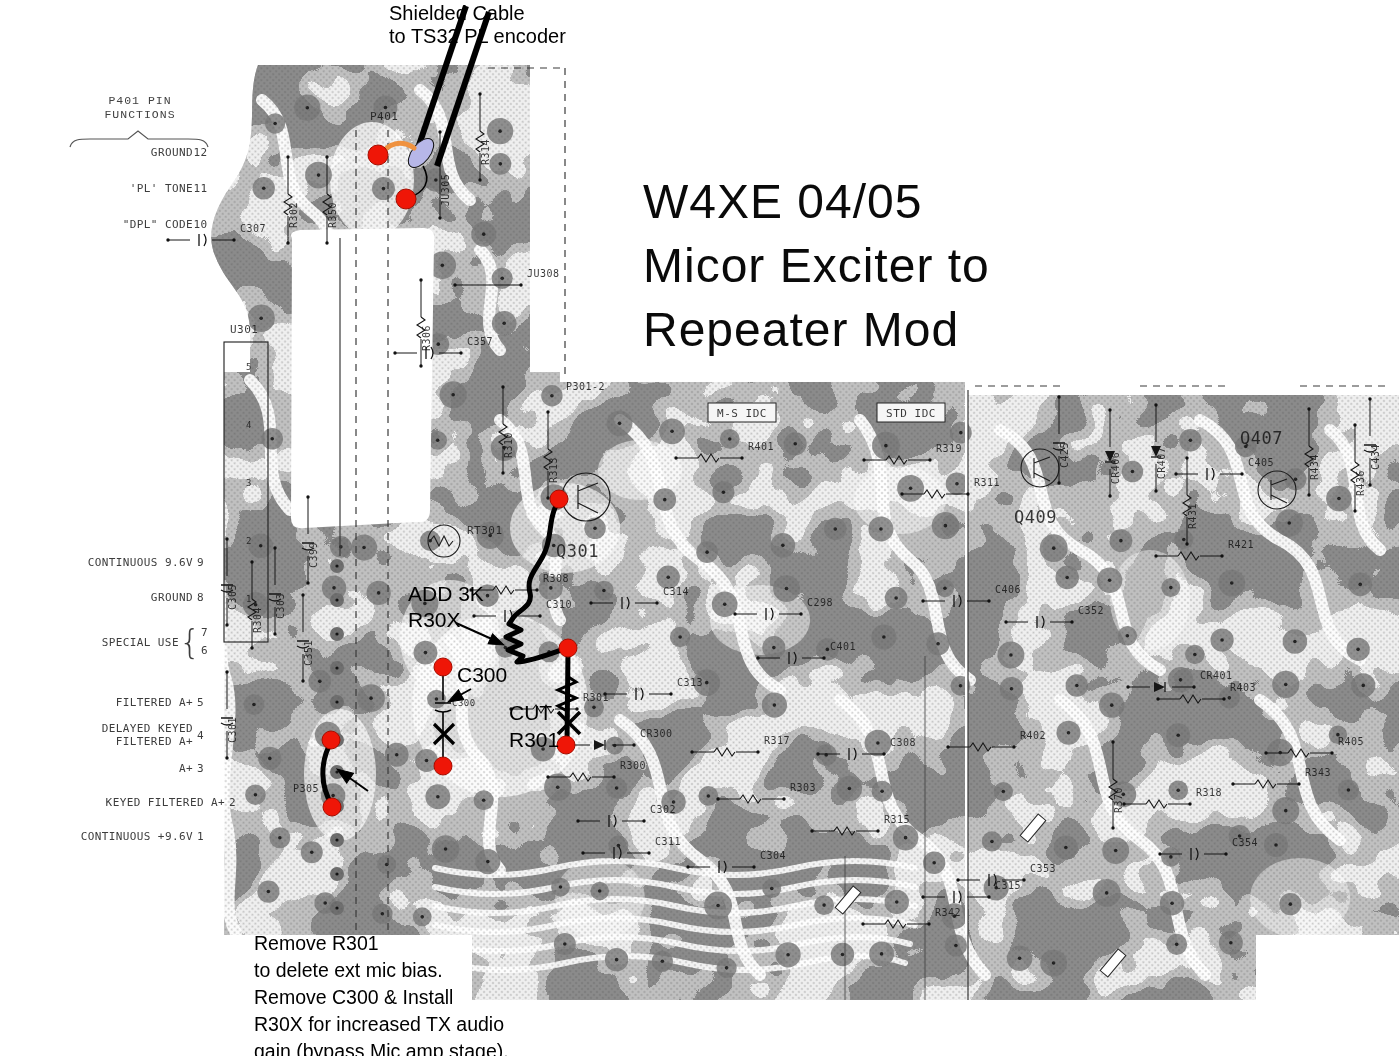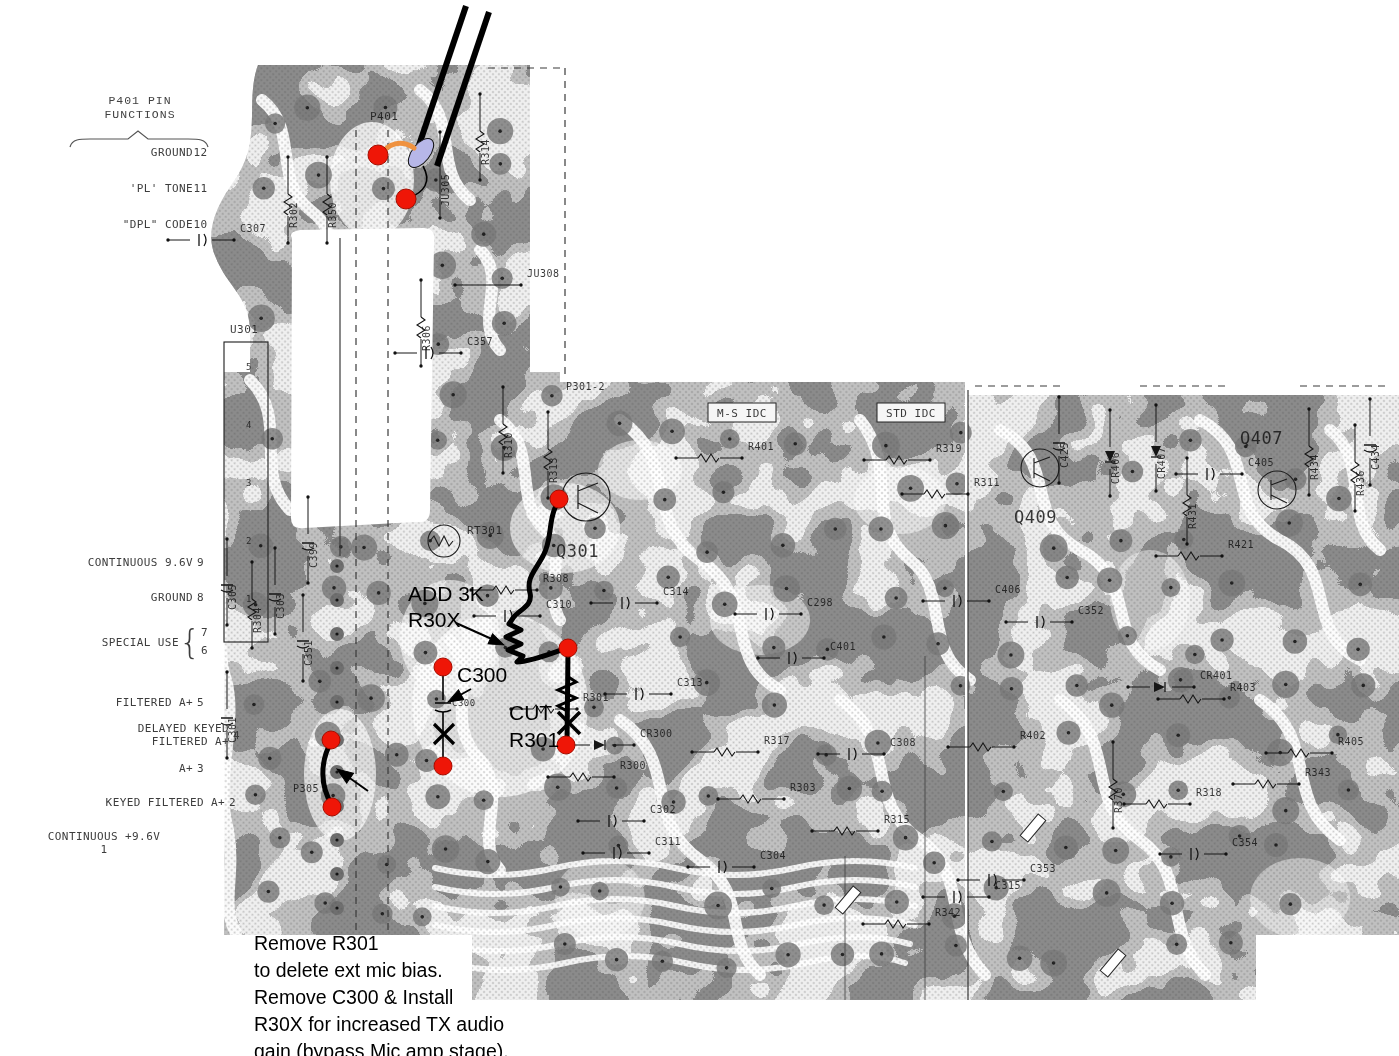--- a/index.html
+++ b/index.html
@@ -965,20 +965,25 @@
       <circle cx="568" cy="648" r="9"></circle>
       <circle cx="566" cy="745" r="9"></circle>
       <circle cx="443" cy="667" r="9"></circle>
       <circle cx="443" cy="766" r="9"></circle>
       <circle cx="331" cy="740" r="9"></circle>
       <circle cx="332" cy="807" r="9"></circle>
     </g>
   </g>
 </svg>
 
+<div class="anno anno-cable">Shielded Cable
+to TS32 PL encoder</div>
+<div class="anno anno-title">W4XE 04/05
+Micor Exciter to
+Repeater Mod</div>
 <div class="anno anno-add10k">ADD 3K
 R30X</div>
 <div class="anno anno-c300">C300</div>
 <div class="anno anno-cut">CUT
 R301</div>
 <div class="anno anno-bottom">Remove R301
 to delete ext mic bias.
 Remove C300 &amp; Install
 R30X for increased TX audio
 gain (bypass Mic amp stage).</div>
@@ -986,20 +991,20 @@
 FUNCTIONS</div>
 <div id="pinList">
       <div class="pin-row" style="top: 146px;"><span>GROUND</span><span class="pin-num">12</span></div>
       <div class="pin-row" style="top: 182px;"><span>'PL' TONE</span><span class="pin-num">11</span></div>
       <div class="pin-row" style="top: 218px;"><span>"DPL" CODE</span><span class="pin-num">10</span></div>
       <div class="pin-row" style="top: 556px;"><span>CONTINUOUS 9.6V</span><span class="pin-num">9</span></div>
       <div class="pin-row" style="top: 591px;"><span>GROUND</span><span class="pin-num">8</span></div>
       <div class="pin-row" style="top: 624px;"><span>SPECIAL USE</span><span class="pin-brace">{</span><span class="pin-stack">7
 6</span></div>
       <div class="pin-row" style="top: 696px;"><span>FILTERED A+</span><span class="pin-num">5</span></div>
-      <div class="pin-row" style="top: 722px; margin-left: 36px;"><span>DELAYED KEYED
+      <div class="pin-row" style="top: 722px;"><span>DELAYED KEYED
 FILTERED A+</span><span class="pin-num">4</span></div>
       <div class="pin-row" style="top: 762px;"><span>A+</span><span class="pin-num">3</span></div>
       <div class="pin-row" style="top: 796px; margin-left: 32px;"><span>KEYED FILTERED A+</span><span class="pin-num">2</span></div>
-      <div class="pin-row" style="top: 830px; flex-direction: column;"><span>CONTINUOUS +9.6V</span><span class="pin-num">1</span></div>
+      <div class="pin-row" style="top: 830px;"><span>CONTINUOUS +9.6V</span><span class="pin-num">1</span></div>
     </div>
 
 </div>
 
 </body></html>

